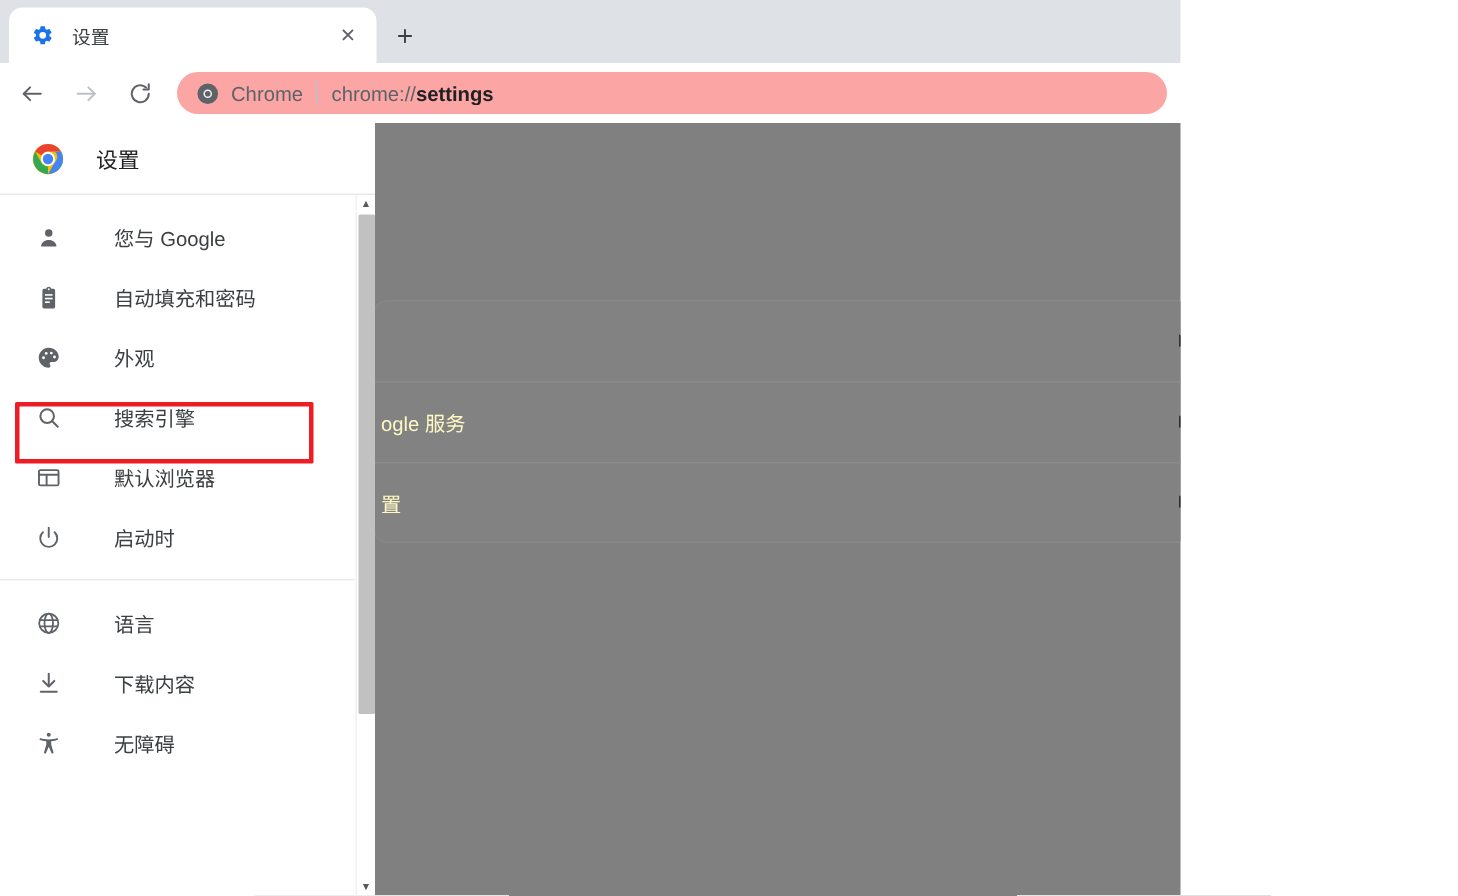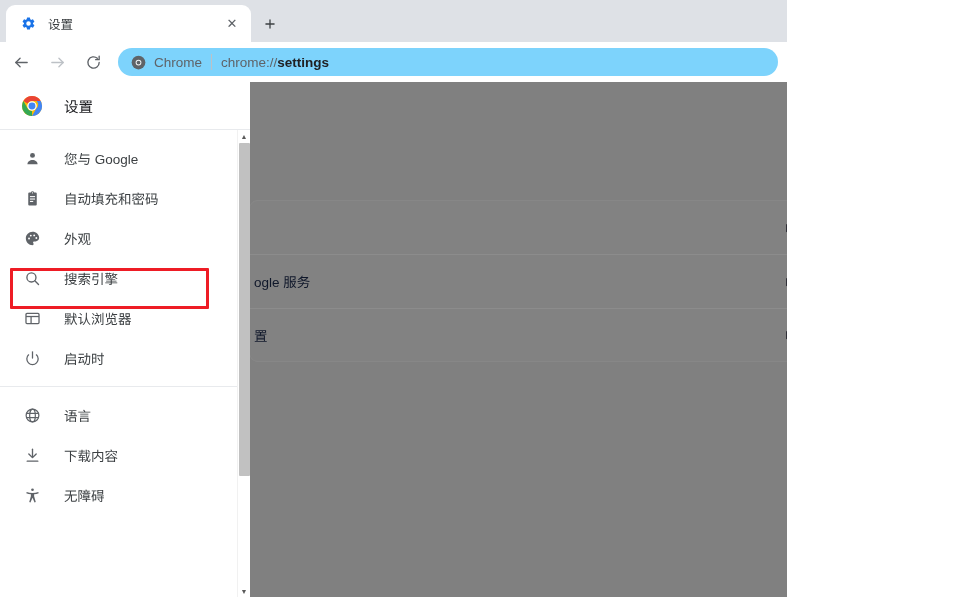--- a/index.html
+++ b/index.html
@@ -106,21 +106,21 @@
     color: #5f6368;
     cursor: pointer;
     flex: 0 0 auto;
   }
   .tb-icon.disabled { color: #bdc1c6; cursor: default; }
 
   .omnibox {
     flex: 1 1 auto;
     height: 28px;
     margin: 0 8px 0 10px;
-    background: #7dd3fc;
+    background: #fca5a5;
     border-radius: 14px;
     display: flex;
     align-items: center;
     padding: 0 12px 0 12px;
     cursor: text;
     min-width: 0;
   }
   .omni-chrome-icon {
     width: 16px; height: 16px;
     flex: 0 0 16px;
@@ -208,21 +208,21 @@
     height: 53.3px;
     display: flex;
     align-items: center;
     padding: 0 26px 0 0;
     cursor: pointer;
   }
   .card-row + .card-row { border-top: 1px solid #8c8c8c; }
   .card-row-label {
     flex: 1 1 auto;
     font-size: 13.5px;
-    color: #0f172a;
+    color: #fef9c3;
     padding-left: 4px;
     white-space: nowrap;
     overflow: hidden;
   }
   .card-row-arrow {
     flex: 0 0 14px;
     color: #2b2b33;
     font-size: 11px;
     line-height: 1;
   }
@@ -266,21 +266,21 @@
     cursor: pointer;
     color: #5f6368;
   }
   .sb-ico {
     width: 20px; height: 20px;
     flex: 0 0 20px;
     display: flex; align-items: center; justify-content: center;
     color: #5f6368;
   }
   .sb-label {
-    margin-left: 22px;
+    margin-left: 34px;
     font-size: 13.5px;
     color: #3c4043;
     white-space: nowrap;
   }
   .sb-divider {
     height: 1px;
     background: #e8eaed;
     margin: 8px 0 8px 0;
   }
 

